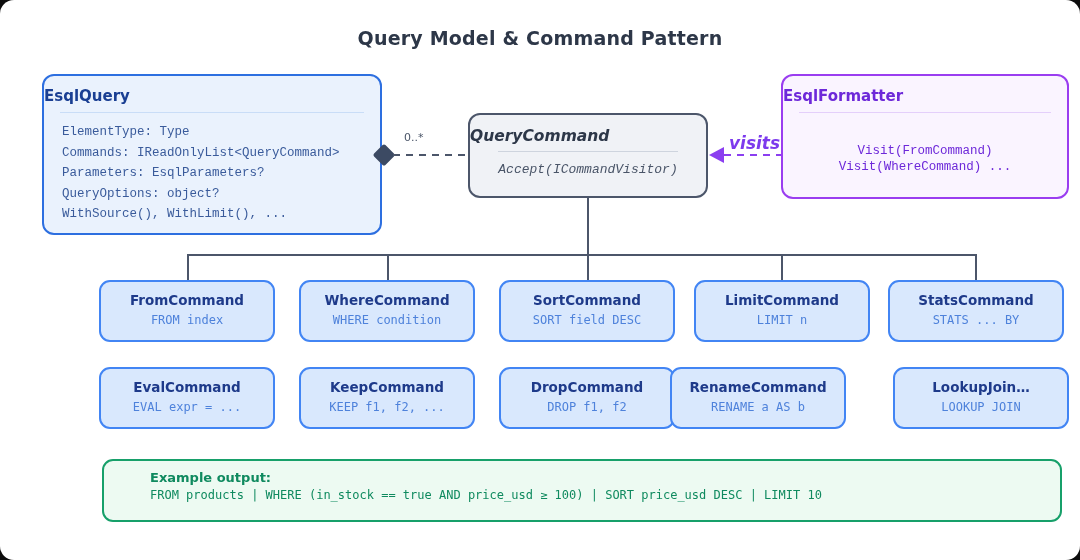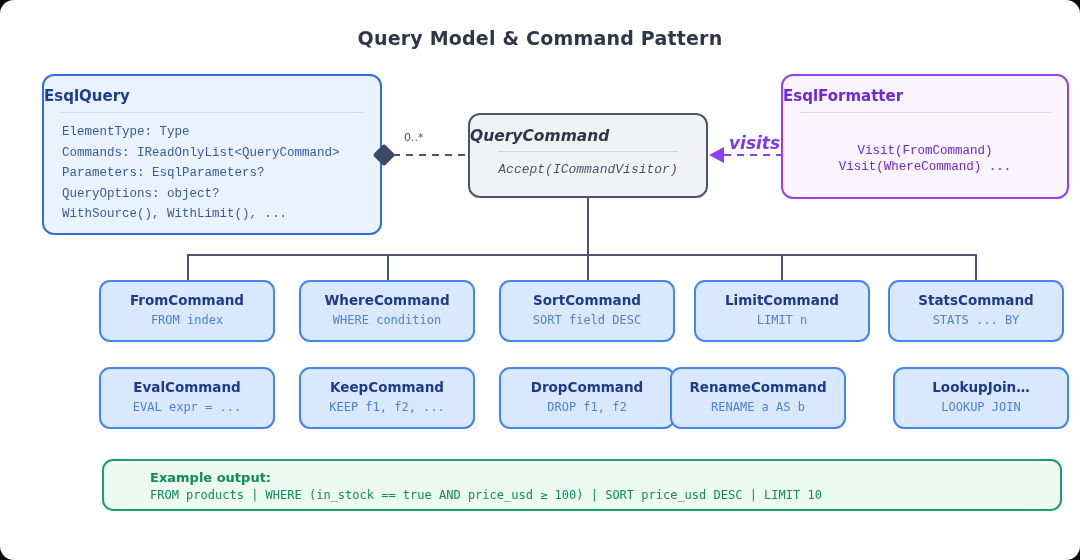--- a/index.html
+++ b/index.html
@@ -77,21 +77,21 @@
   
   #visitline{position:absolute;left:724px;top:154px;width:58px;height:2px;
     background:repeating-linear-gradient(to right,#8b3ff0 0 7px,transparent 7px 13px);}
   #visitarrow{position:absolute;left:709px;top:147px;width:0;height:0;
     border-top:8px solid transparent;border-bottom:8px solid transparent;
     border-right:15px solid #8b3ff0;}
   #visitlabel{position:absolute;left:729px;top:133px;font-size:17px;
     font-style:italic;color:#7c3aed;font-weight:bold;}
 
   
-  #example{position:absolute;left:102px;top:459px;width:960px;height:52px;
+  #example{position:absolute;left:102px;top:459px;width:960px;height:63px;
     background:#edfaf2;border:2px solid #17a06a;border-radius:11px;box-sizing:border-box;}
   #example .lbl{font-size:13px;font-weight:bold;color:#0f8a5f;
     padding:9px 0 0 46px;}
   #example .code{font-family:"DejaVu Sans Mono","Liberation Mono",monospace;
     font-size:12px;color:#0f8a5f;padding:3px 0 0 46px;white-space:pre;}
 </style>
 </head>
 <body>
 
 <div id="canvas">

